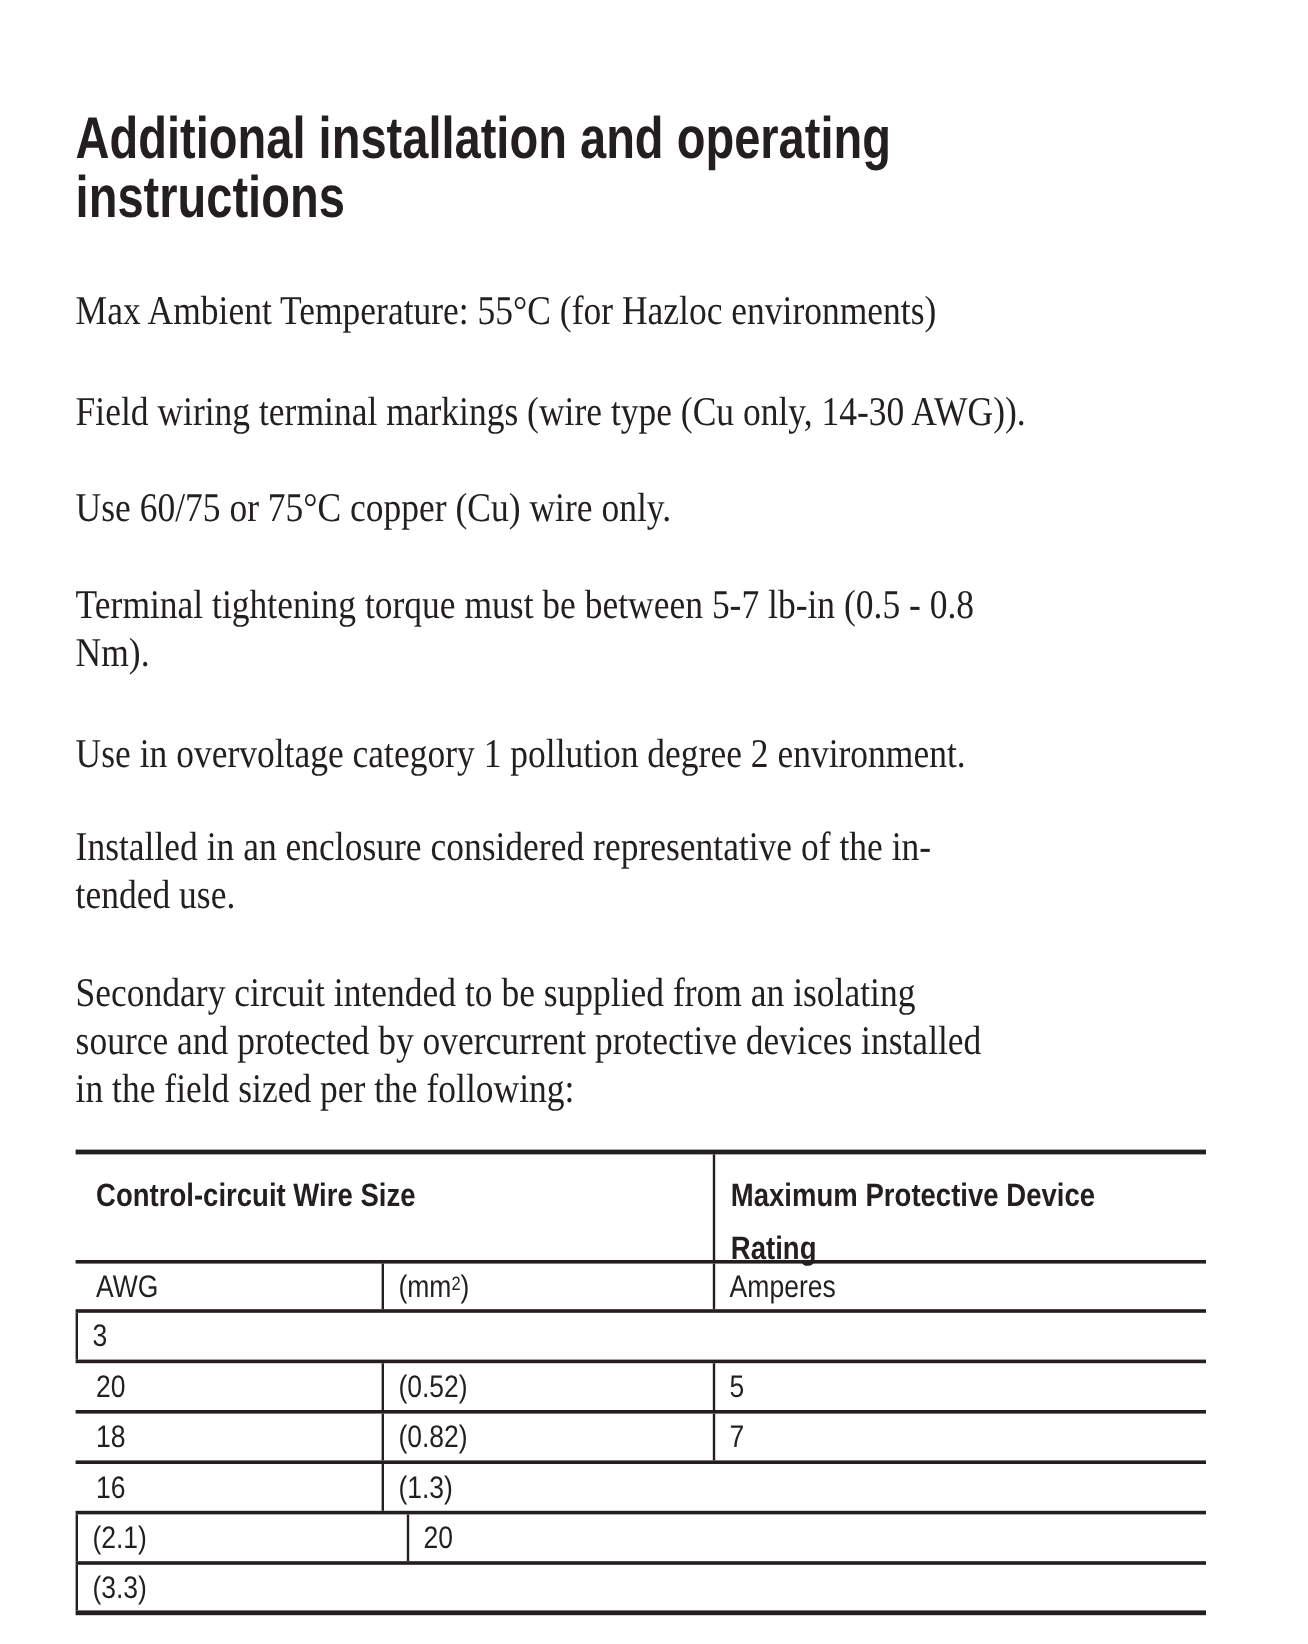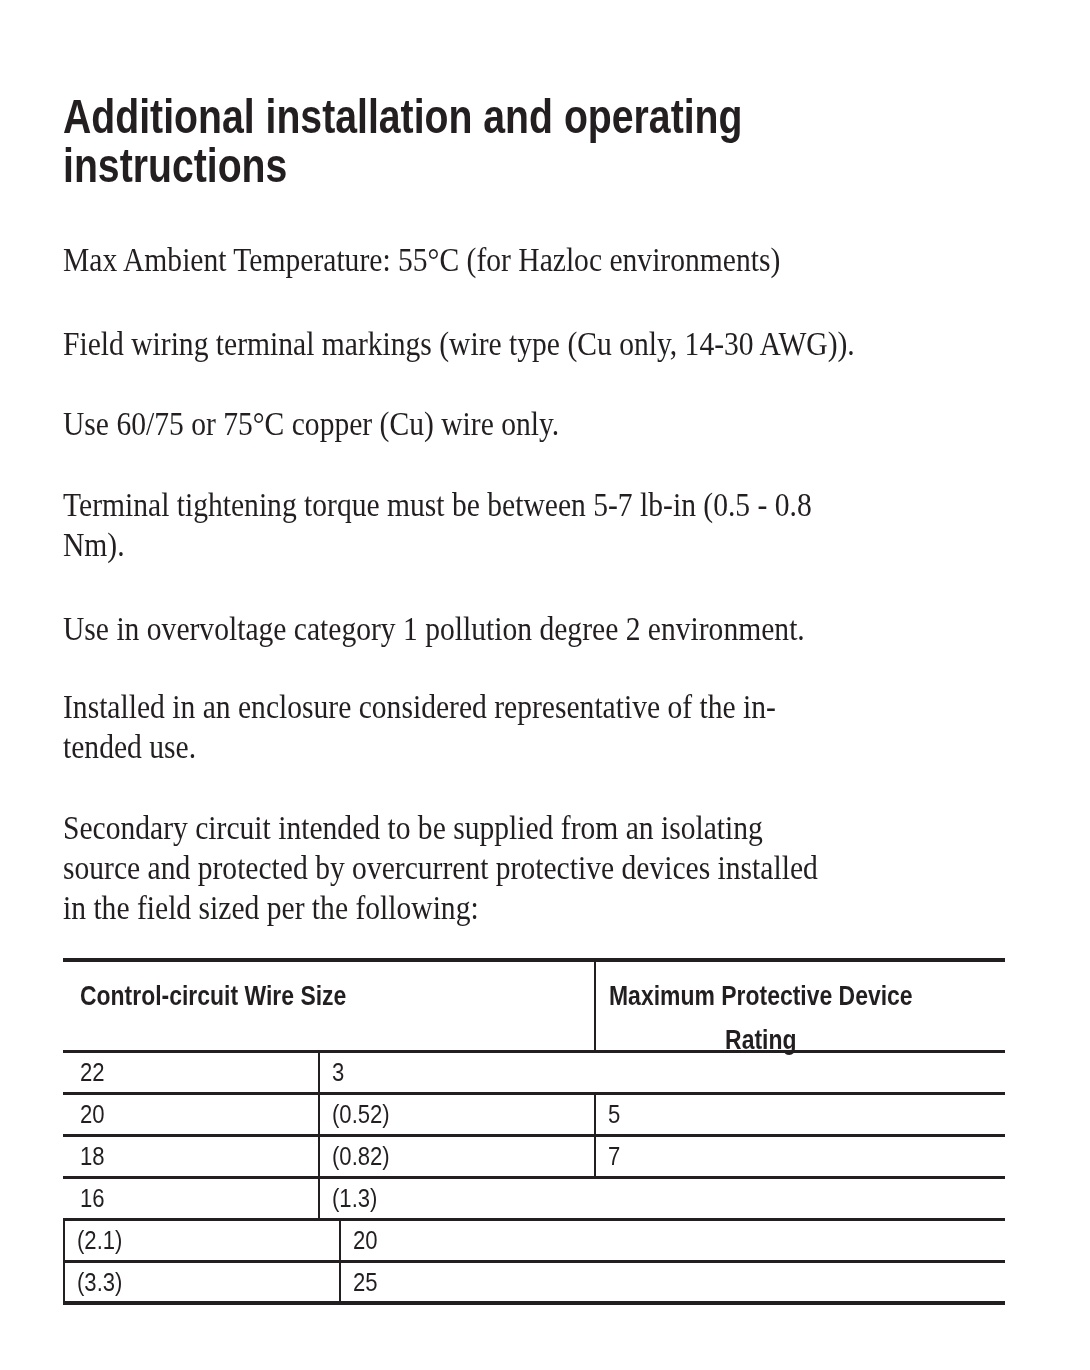--- a/index.html
+++ b/index.html
@@ -69,21 +69,20 @@
   }
   .trow.last { border-bottom: none; }
   .hrow { height: 91px; }
   .srow { height: 41px; }
   .drow { height: 42px; }
   .trow.last { height: 38px; }
   .cell {
     display: flex;
     align-items: center;
     overflow: visible;
-    text-align: center;
   }
   .hcell {
     align-items: flex-start;
     padding-top: 12px;
     font-weight: bold;
     font-size: 27px;
     line-height: 44px;
   }
   .h1a { width: 531px; padding-left: 17px; }
   .h1b { width: 411px; padding-left: 13px; border-left: 2px solid var(--line, #231f20); }
@@ -117,25 +116,33 @@
     <div class="trow hrow">
       <div class="cell hcell h1a">
           <span class="cx">Control-circuit Wire Size</span>
         </div>
       <div class="cell hcell h1b">
           <span class="cx">Maximum Protective Device
 Rating</span>
         </div>
     </div>
 
+    <div class="trow srow">
+      <div class="cell c1">
+          <span class="cx">AWG</span>
+        </div>
+      <div class="cell c2">
+          <span class="cx"><span>(mm</span><sup>2</sup><span>)</span></span>
+        </div>
+      <div class="cell c3">
+          <span class="cx">Amperes</span>
+        </div>
+    </div>
 
     <div class="trow drow">
-      <div class="cell c1">
-          <span class="cx">22</span>
-        </div>
       <div class="cell c3">
           <span class="cx">3</span>
         </div>
     </div>
 
     <div class="trow drow">
       <div class="cell c1">
           <span class="cx">20</span>
         </div>
       <div class="cell c2">
@@ -173,19 +180,16 @@
         </div>
       <div class="cell c3">
           <span class="cx">20</span>
         </div>
     </div>
 
     <div class="trow drow last">
       <div class="cell c2">
           <span class="cx">(3.3)</span>
         </div>
-      <div class="cell c3">
-          <span class="cx">25</span>
-        </div>
     </div>
 
   </div>
 </div>
 
 </body></html>

